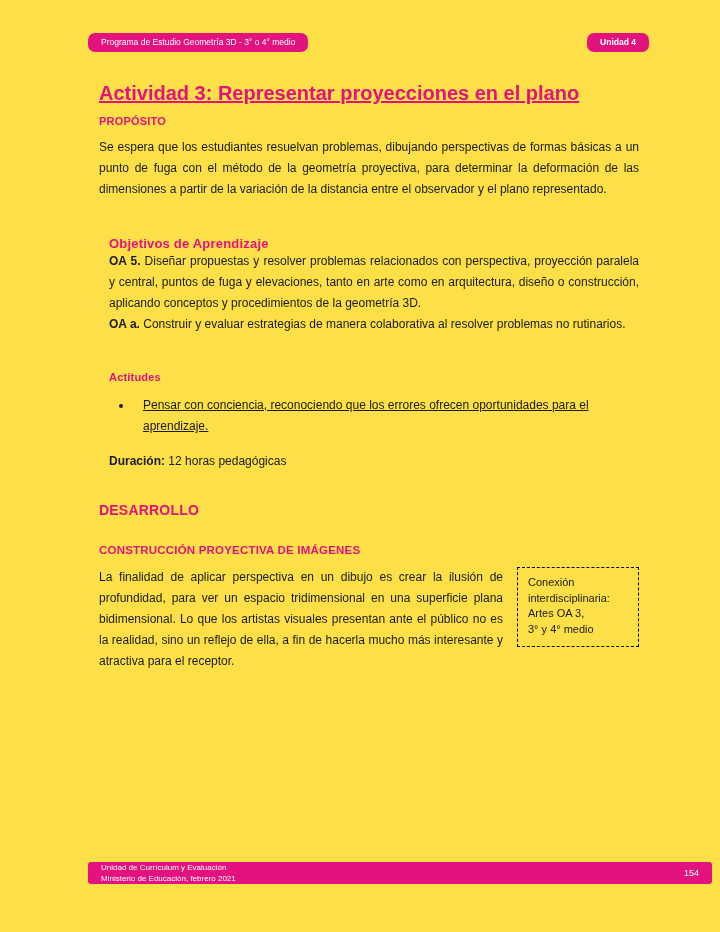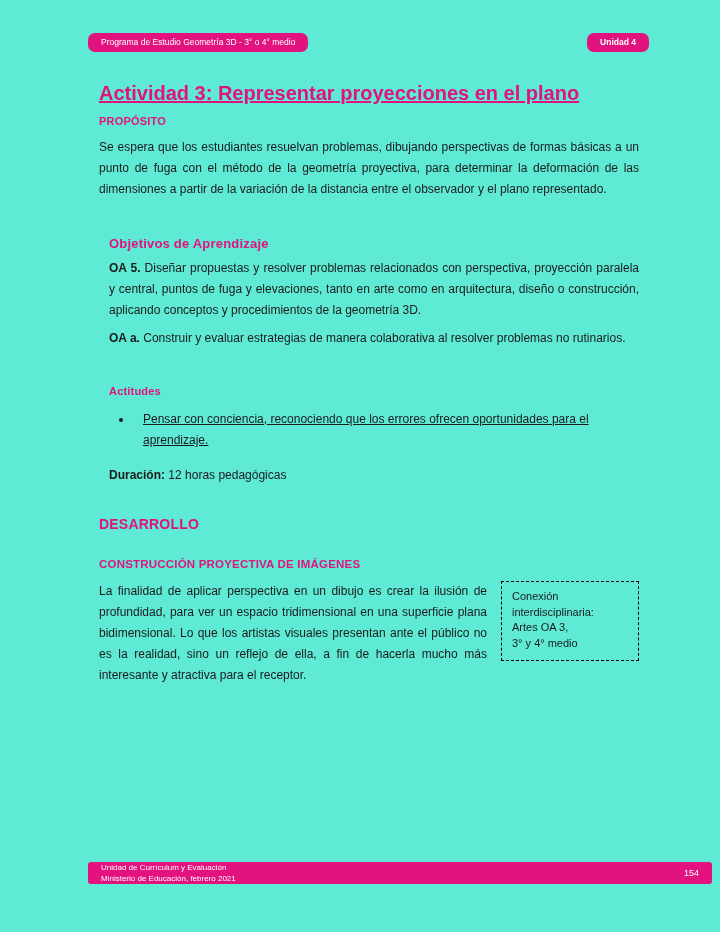--- a/index.html
+++ b/index.html
@@ -4,21 +4,21 @@
 <style>
   * { margin: 0; padding: 0; box-sizing: border-box; }
   html, body { background: #ffffff; }
   body { width: 720px; height: 932px; font-family: "Liberation Sans", sans-serif; }
   :root { --accent: #e2127e; }
 
   .page {
     position: relative;
     width: 720px;
     height: 932px;
-    background: #5eead4;
+    background: #fde047;
     overflow: hidden;
     color: #1b1b1b;
   }
 
   
   .header-row {
     position: absolute;
     top: 33px;
     left: 88px;
     right: 71px;
@@ -62,34 +62,34 @@
     font-size: 12px;
     line-height: 21px;
     text-align: justify;
     color: #1b1b1b;
   }
   .proposito-body { margin-top: 10px; }
 
   .indented { margin-left: 10px; }
   .objetivos { margin-top: 36px; }
   .objetivos .section-label { font-size: 13px; }
-  .oa-item { margin-top: 7px; }
+  .oa-item { margin-top: 0; }
   .bold { font-weight: bold; }
 
   .actitudes { margin-top: 36px; }
   .bullet-list { margin-top: 12px; list-style: disc; padding-left: 24px; text-decoration: underline; }
   .bullet-list li { font-size: 12px; line-height: 21px; padding-left: 10px; }
   .duracion { margin-top: 14px; }
 
   .desarrollo-heading { margin-top: 30px; font-size: 14px; }
   .construccion-heading { margin-top: 26px; font-size: 11.5px; }
   .desarrollo-body-wrap { margin-top: 11px; }
   .connection-box {
     float: right;
-    width: 138px;
+    width: 122px;
     border: 1.5px dashed #000000;
     padding: 7px 10px 9px 10px;
     margin-left: 14px;
     margin-bottom: 4px;
     font-size: 11px;
     line-height: 15.5px;
     color: #1b1b1b;
   }
 
   

